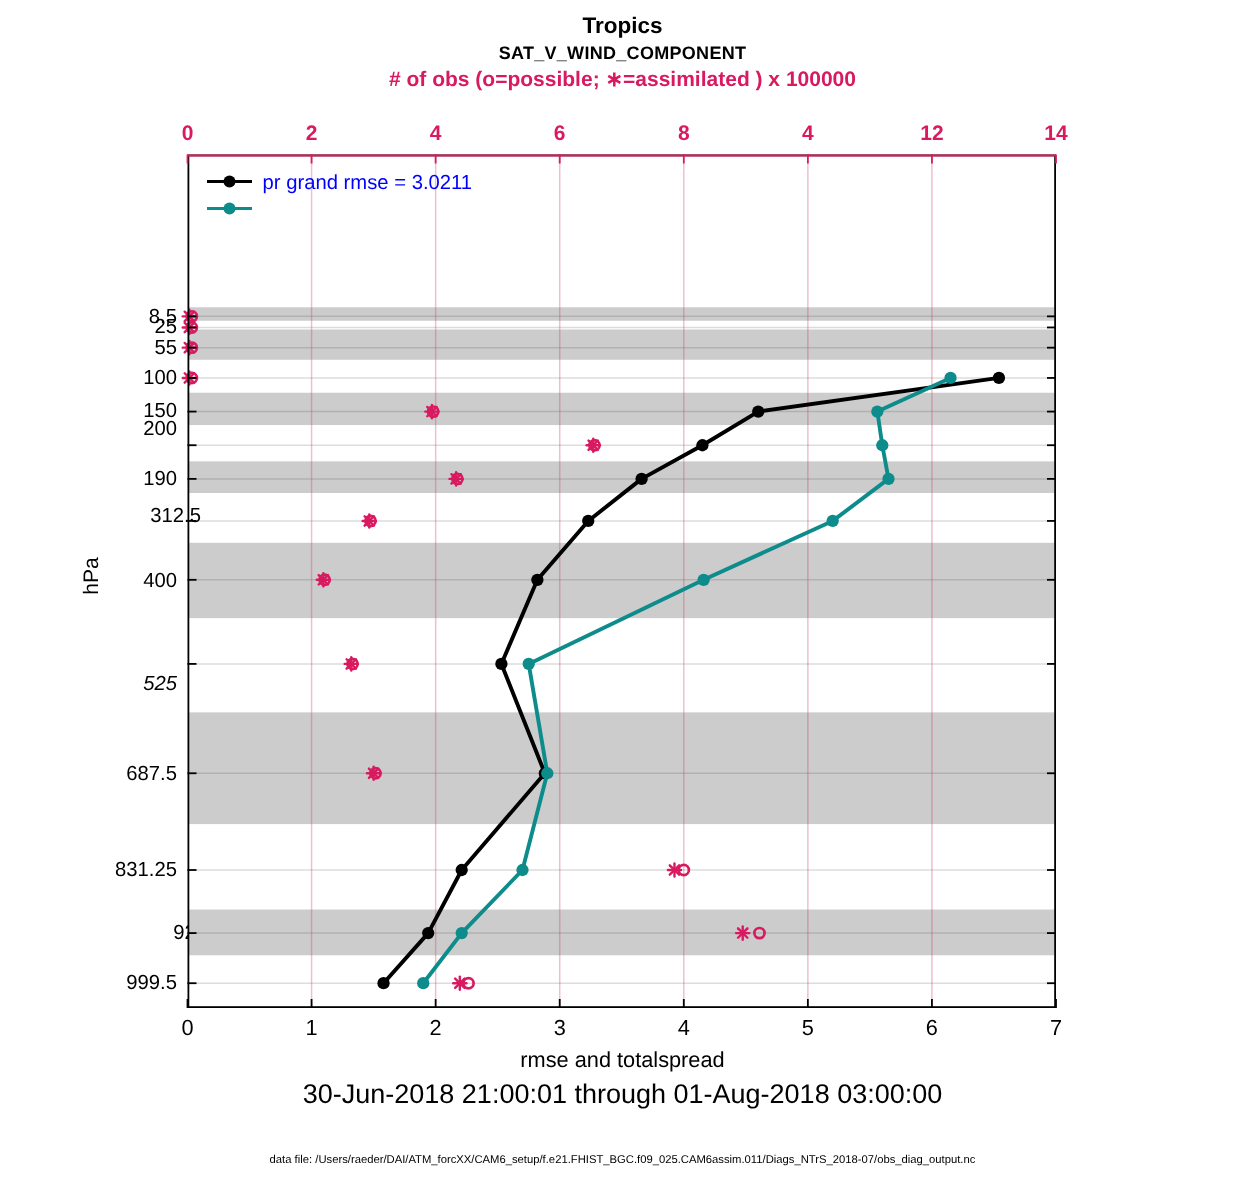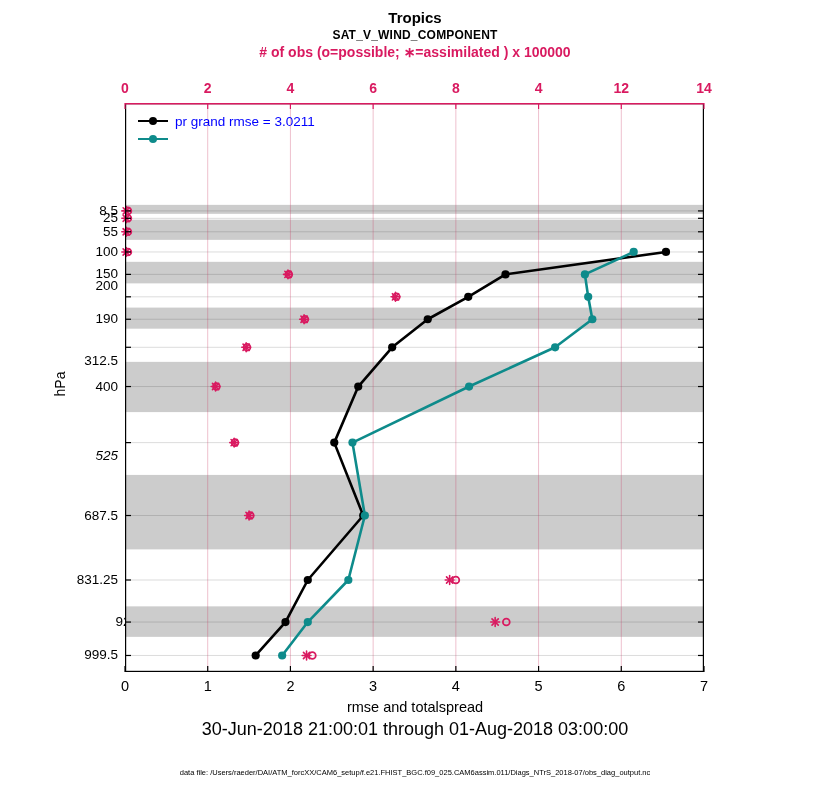--- a/index.html
+++ b/index.html
@@ -44,21 +44,21 @@
     <div class="abs top-tick" style="left: 704px; color: rgb(217, 26, 96);">14</div>
   </div>
 <div id="y-ticks">
     <div class="abs y-tick" style="top: 202.913px;">8.5</div>
     <div class="abs y-tick" style="top: 210.315px;">25</div>
     <div class="abs y-tick" style="top: 223.773px;">55</div>
     <div class="abs y-tick" style="top: 243.96px;">100</div>
     <div class="abs y-tick" style="top: 266.39px;">150</div>
     <div class="abs y-tick" style="top: 278px;">200</div>
     <div class="abs y-tick" style="top: 311.25px;">190</div>
-    <div class="abs y-tick" style="top: 353px;">312.5</div>
+    <div class="abs y-tick" style="top: 336px; padding-left: 16px;">312.5</div>
     <div class="abs y-tick" style="top: 378.54px;">400</div>
     <div class="abs y-tick" style="top: 448px; font-style: italic;">525</div>
     <div class="abs y-tick" style="top: 507.512px;">687.5</div>
     <div class="abs y-tick" style="top: 571.999px;">831.25</div>
     <div class="abs y-tick" style="top: 614.055px; margin-left: 20px;">925</div>
     <div class="abs y-tick" style="top: 647.476px;">999.5</div>
   </div>
 <div id="bottom-ticks">
     <div class="abs bottom-tick" style="left: 125px;">0</div>
     <div class="abs bottom-tick" style="left: 207.714px;">1</div>

